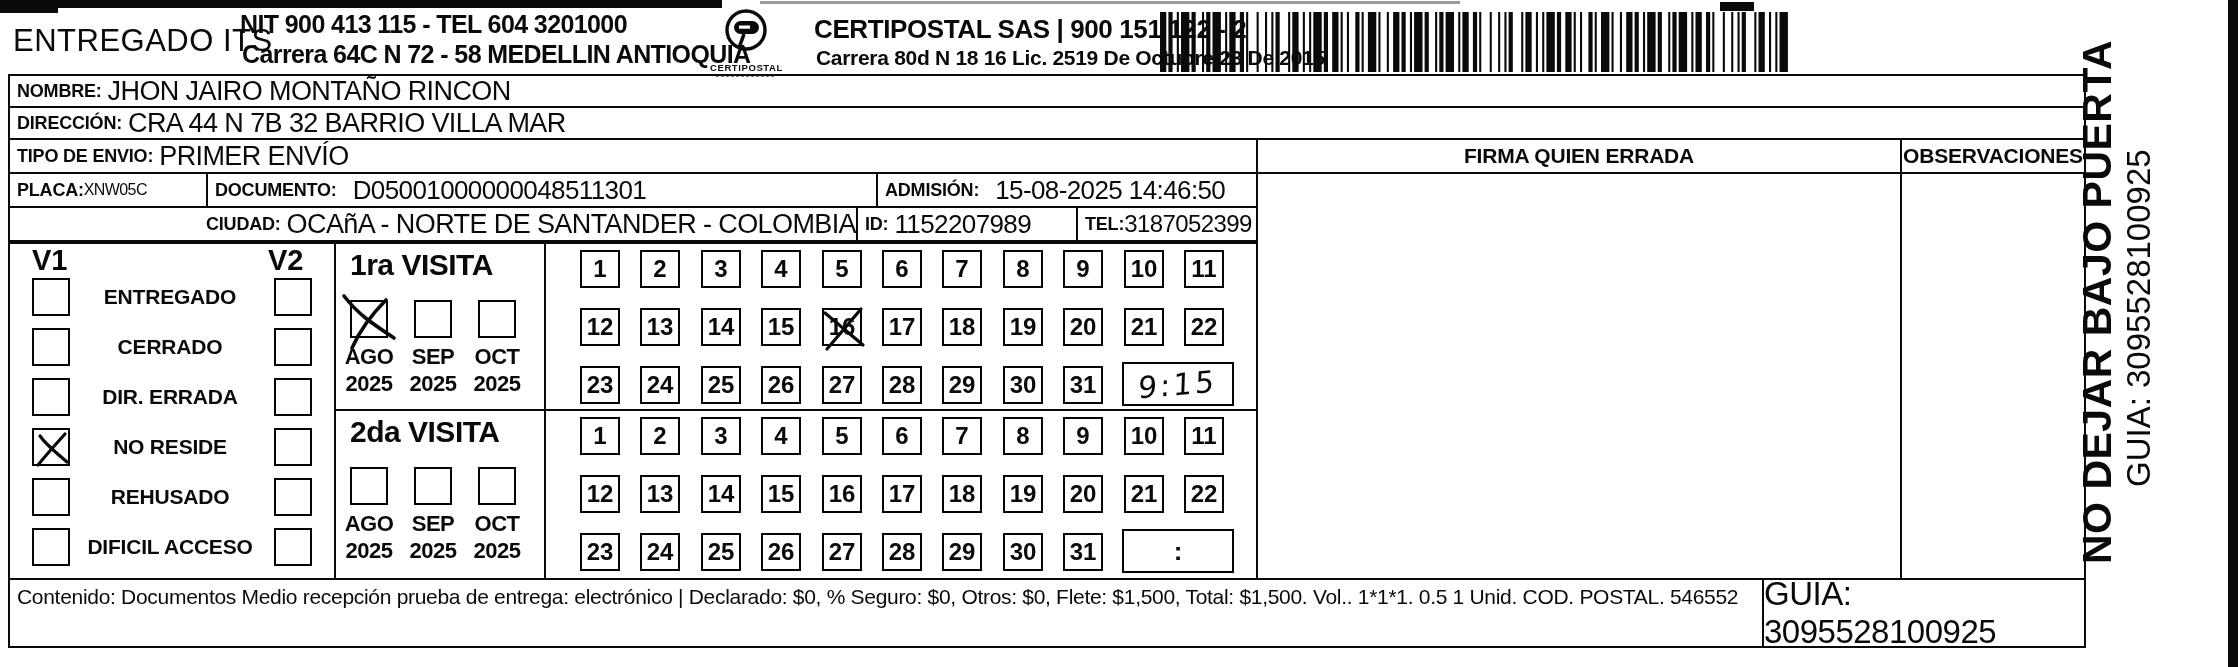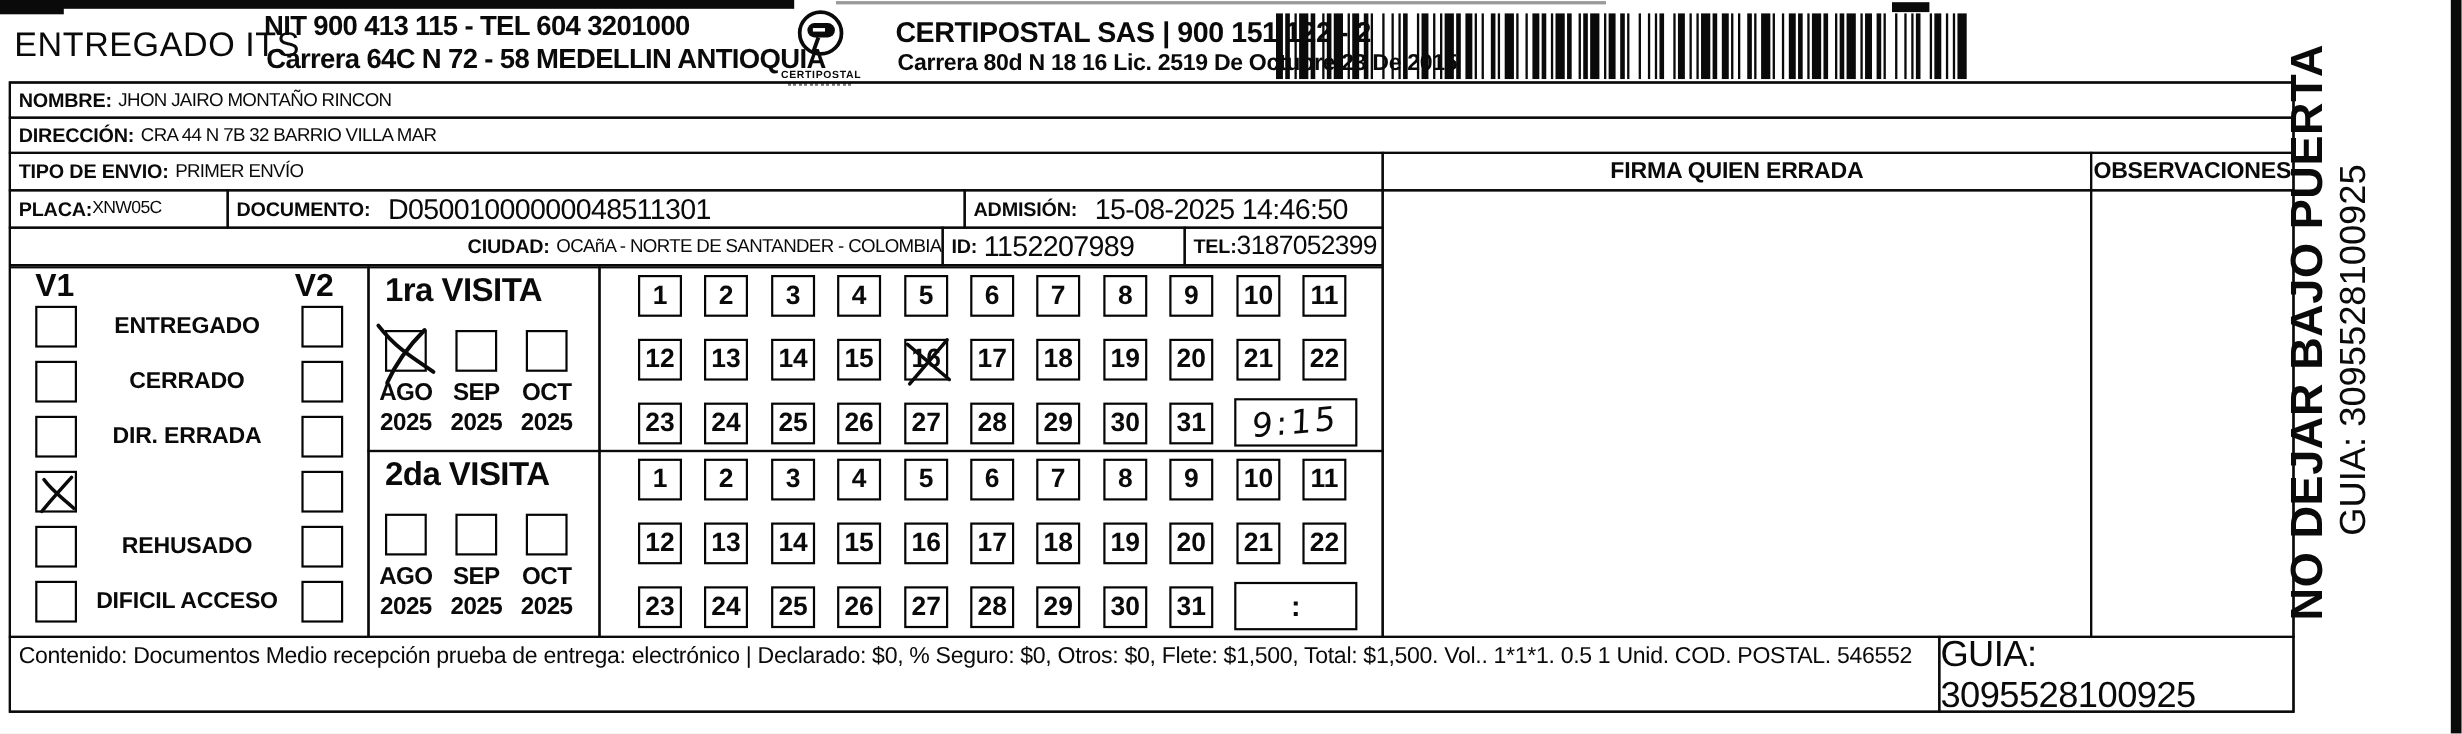--- a/index.html
+++ b/index.html
@@ -2,21 +2,21 @@
 <html style="--ink: #0a0a0a;"><head>
 <meta charset="utf-8">
 <style>
   html,body{margin:0;padding:0;background:#e8e8e8;}
   .page{position:relative;width:2238px;height:667px;background:#fff;overflow:hidden;
         font-family:"Liberation Sans",sans-serif;color:var(--ink,#0a0a0a);}
   .abs{position:absolute;}
   .cell{position:absolute;border:2px solid #0a0a0a;box-sizing:border-box;}
   .lv{display:flex;align-items:center;padding-left:7px;white-space:nowrap;overflow:hidden;}
   .rowlabel{font-weight:700;font-size:18px;letter-spacing:-0.2px;flex:0 0 auto;}
-  .rowvalue{font-size:17px;font-weight:500;letter-spacing:-0.6px;flex:0 0 auto;}
+  .rowvalue{font-size:27px;font-weight:500;letter-spacing:-0.6px;flex:0 0 auto;}
   .gap6{margin-right:6px;} .gap16{margin-right:16px;}
   .hdrcell{display:flex;align-items:center;justify-content:center;font-weight:700;font-size:21px;letter-spacing:-0.2px;}
   .chk{position:absolute;width:38px;height:38px;border:2.5px solid #050505;box-sizing:border-box;background:#fff;}
   .status-label{position:absolute;left:64px;width:192px;height:38px;line-height:38px;text-align:center;
                 font-weight:700;font-size:21px;letter-spacing:-0.2px;}
   .colhead{position:absolute;font-weight:700;font-size:29px;}
   .visit-title{position:absolute;left:14px;top:4px;font-weight:700;font-size:30px;letter-spacing:-0.5px;}
   .mlabel{position:absolute;width:58px;text-align:center;font-weight:700;font-size:22px;letter-spacing:-0.5px;}
   .day-cell{position:absolute;width:40px;height:38px;border:2.5px solid #050505;box-sizing:border-box;
             display:flex;align-items:center;justify-content:center;font-size:24px;font-weight:700;background:#fff;}
@@ -208,20 +208,21 @@
       <div class="chk" style="left: 264px; top: 84px;"></div>
       <div class="chk" style="left: 22px; top: 134px;"></div>
       <div class="status-label" style="top: 134px;">DIR. ERRADA</div>
       <div class="chk" style="left: 264px; top: 134px;"></div>
       <div class="chk" style="left: 22px; top: 184px;">
         <svg class="xmark" style="left:-5px;top:-5px;" width="46" height="46" viewBox="0 0 46 46">
           <path d="M11 11 C18 21 27 27 38 37"></path>
           <path d="M36 9 C27 19 17 30 9 40"></path>
         </svg>
       </div>
+      <div class="status-label" style="top: 184px;">NO RESIDE</div>
       <div class="chk" style="left: 264px; top: 184px;"></div>
       <div class="chk" style="left: 22px; top: 234px;"></div>
       <div class="status-label" style="top: 234px;">REHUSADO</div>
       <div class="chk" style="left: 264px; top: 234px;"></div>
       <div class="chk" style="left: 22px; top: 284px;"></div>
       <div class="status-label" style="top: 284px;">DIFICIL ACCESO</div>
       <div class="chk" style="left: 264px; top: 284px;"></div>
     </div>
 
   <div class="cell" id="months-1" style="left:334px;top:242px;width:212px;height:169px;">

